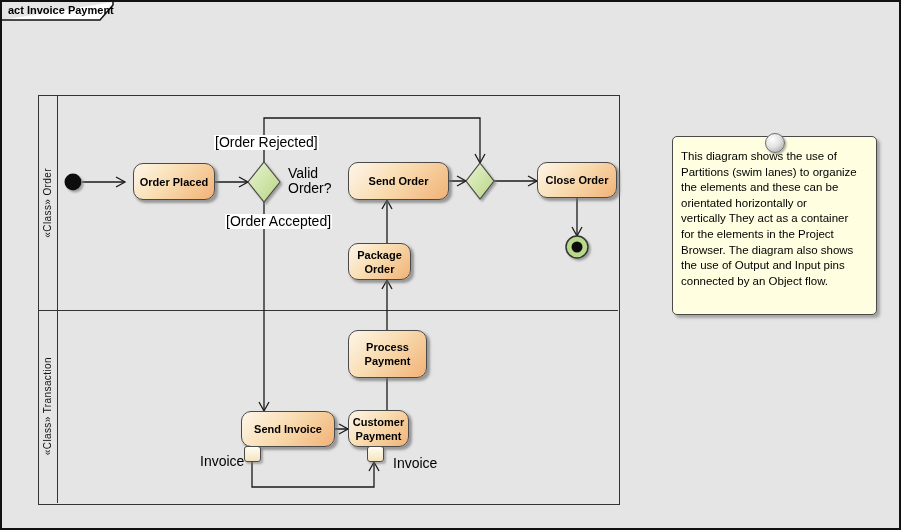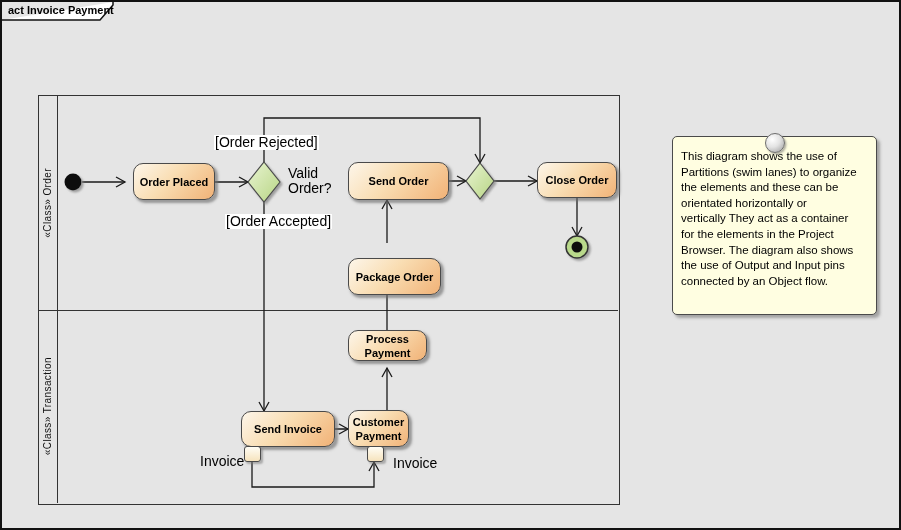--- a/index.html
+++ b/index.html
@@ -143,22 +143,22 @@
   <div class="lane-label-cell" style="top:95px;height:215px;">
     <span class="lane-label">«Class» Order</span>
   </div>
   <div class="lane-label-cell" style="top:310px;height:193px;">
     <span class="lane-label">«Class» Transaction</span>
   </div>
 
   <div class="node" style="left:125px;top:163px;width:82px;height:37px;margin-left:8px;">Order Placed</div>
   <div class="node" style="left:348px;top:162px;width:101px;height:38px;">Send Order</div>
   <div class="node" style="left:537px;top:162px;width:80px;height:36px;">Close Order</div>
-  <div class="node" style="left:348px;top:258px;width:93px;height:37px;text-align:center;">Package Order</div>
-  <div class="node" style="left:348px;top:330px;width:79px;height:31px;">Process
+  <div class="node" style="left:348px;top:243px;width:63px;height:37px;text-align:center;">Package Order</div>
+  <div class="node" style="left:348px;top:330px;width:79px;height:48px;">Process
 Payment</div>
   <div class="node" style="left:241px;top:411px;width:94px;height:36px;">Send Invoice</div>
   <div class="node" style="left:348px;top:410px;width:61px;height:37px;">Customer
 Payment</div>
 
   <div class="pin" style="left:244px;top:446px;"></div>
   <div class="pin" style="left:367px;top:446px;"></div>
 
   <div class="edge-label" style="left:214px;top:135px;">[Order Rejected]</div>
   <div class="edge-label" style="left:225px;top:214px;">[Order Accepted]</div>

